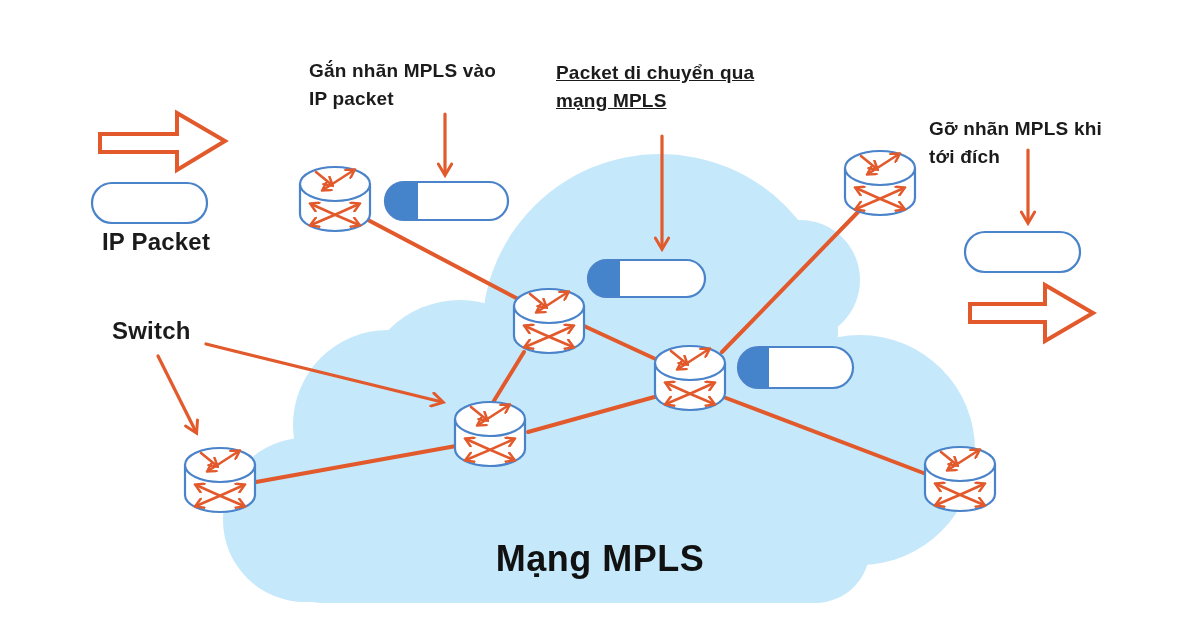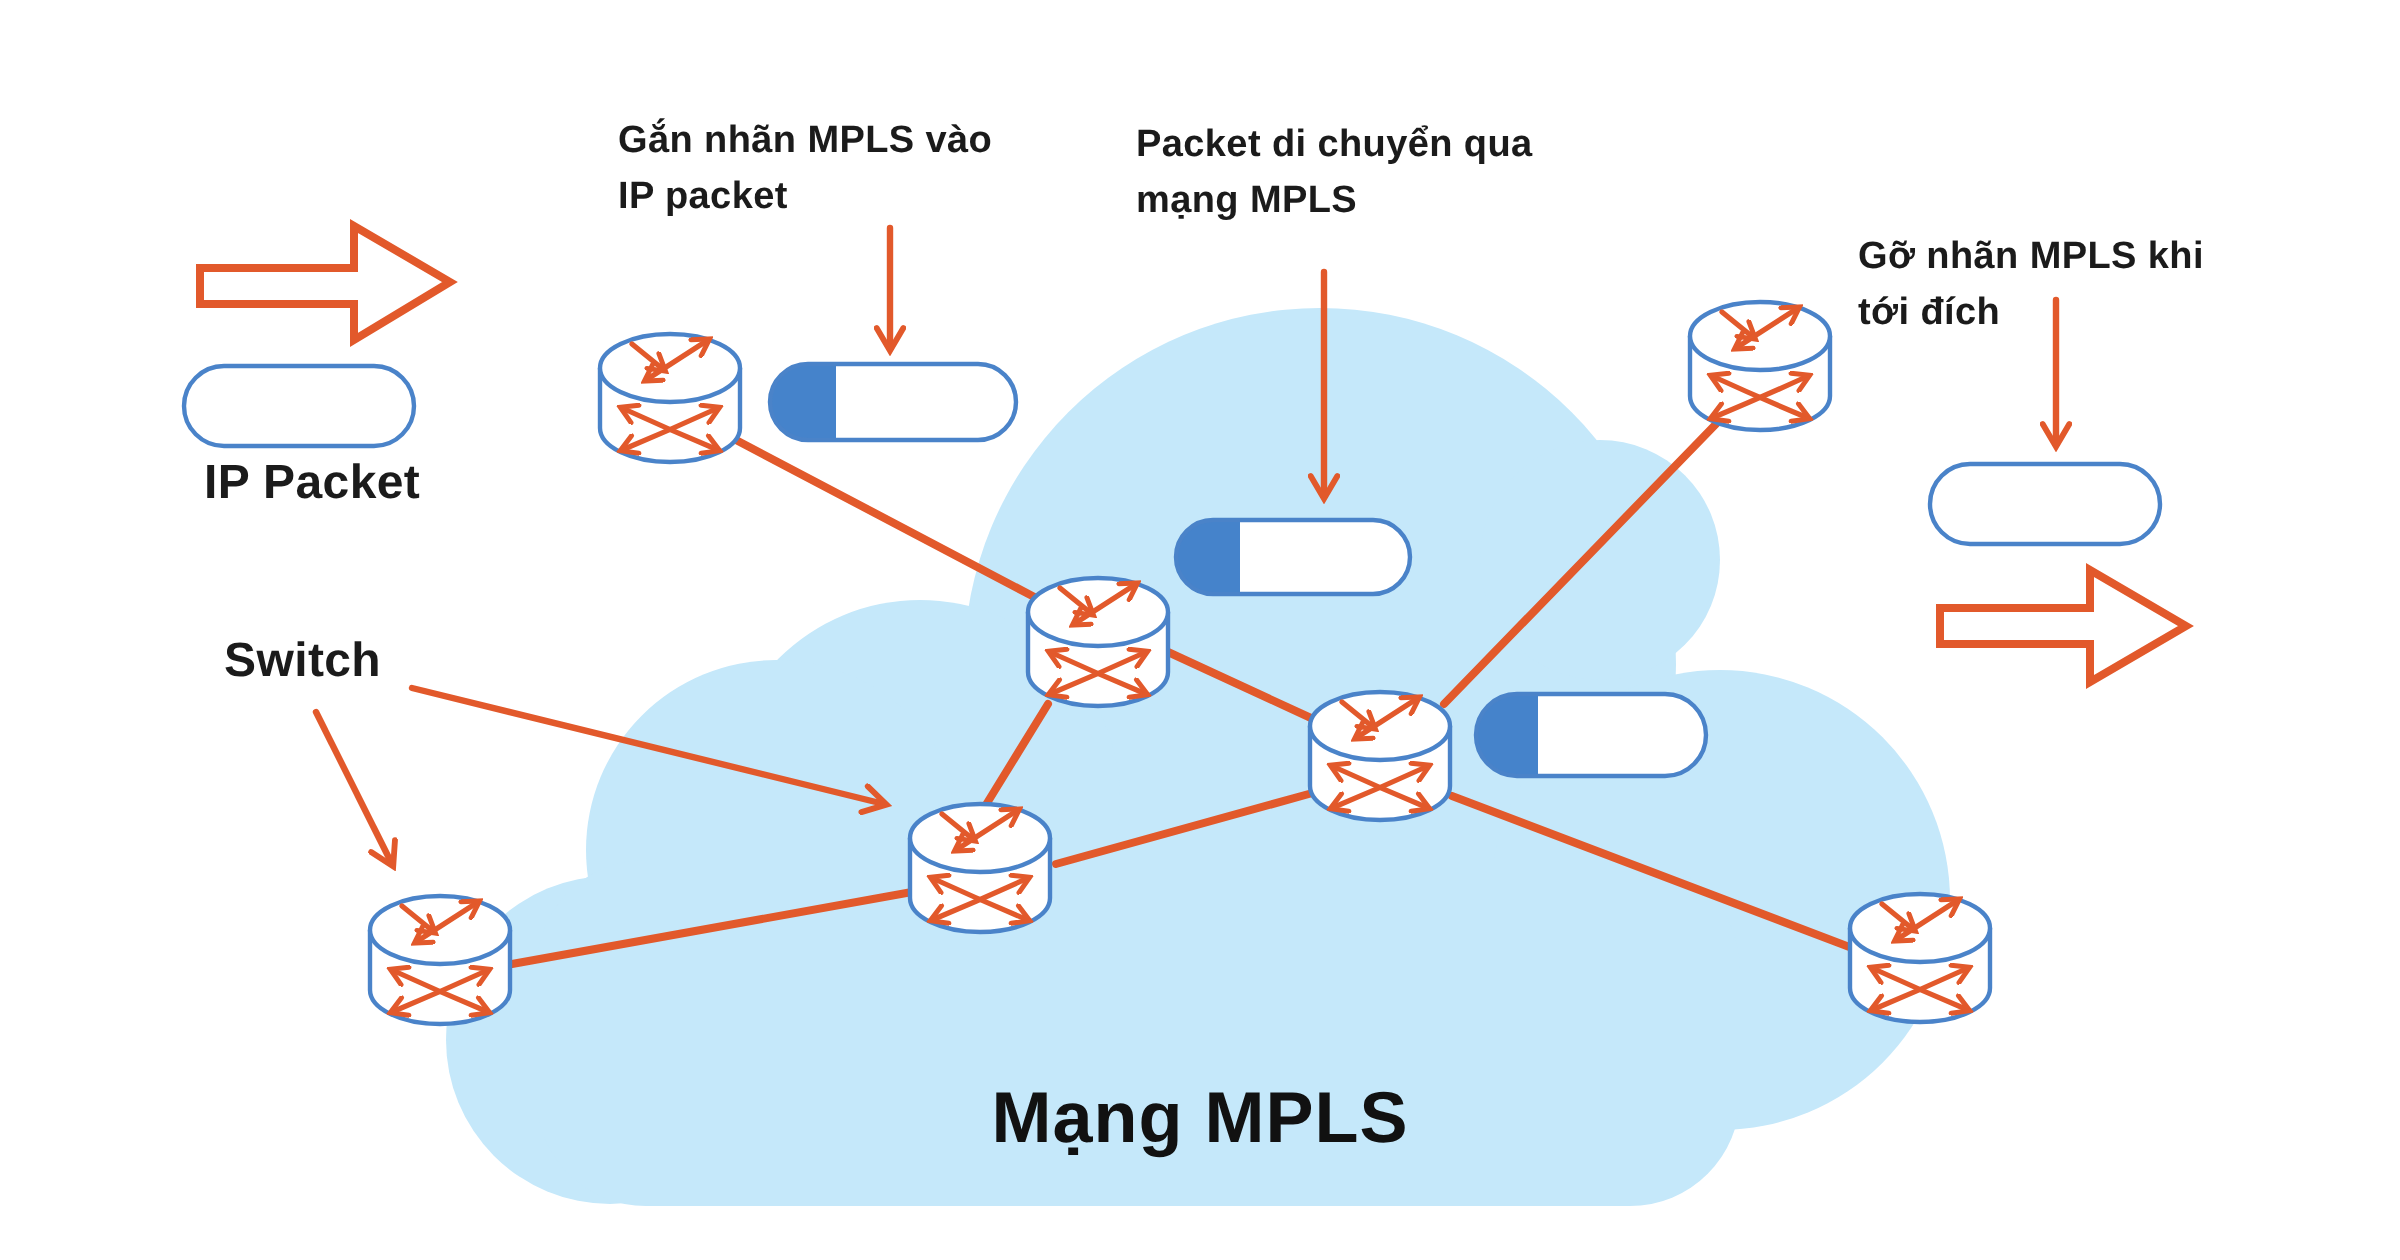--- a/index.html
+++ b/index.html
@@ -11,21 +11,21 @@
   .lbl{
     position:absolute;color:#1b1b1b;white-space:pre-line;
     font-size:19px;line-height:28px;font-weight:600;letter-spacing:0.2px;z-index:5;
   }
   .lbl-small{font-size:24px;line-height:28px;}
   .cloud-title{
     position:absolute;left:450px;top:538px;width:300px;text-align:center;
     font-size:36px;font-weight:bold;color:#111;z-index:5;letter-spacing:0.5px;
   }
   #attach-label{left:309px;top:57px;}
-  #traverse-label{left:568px;top:59px;}
+  #traverse-label{left:556px;top:59px;text-decoration:underline;}
   #remove-label{left:929px;top:91px;margin-top:24px;}
   #ip-packet-label{left:102px;top:228px;}
   #switch-label{left:112px;top:317px;text-align:center;}
 </style>
 </head>
 <body>
 
 <div class="stage">
 
   <svg class="scene" id="scene" width="1200" height="630" viewBox="0 0 1200 630">

